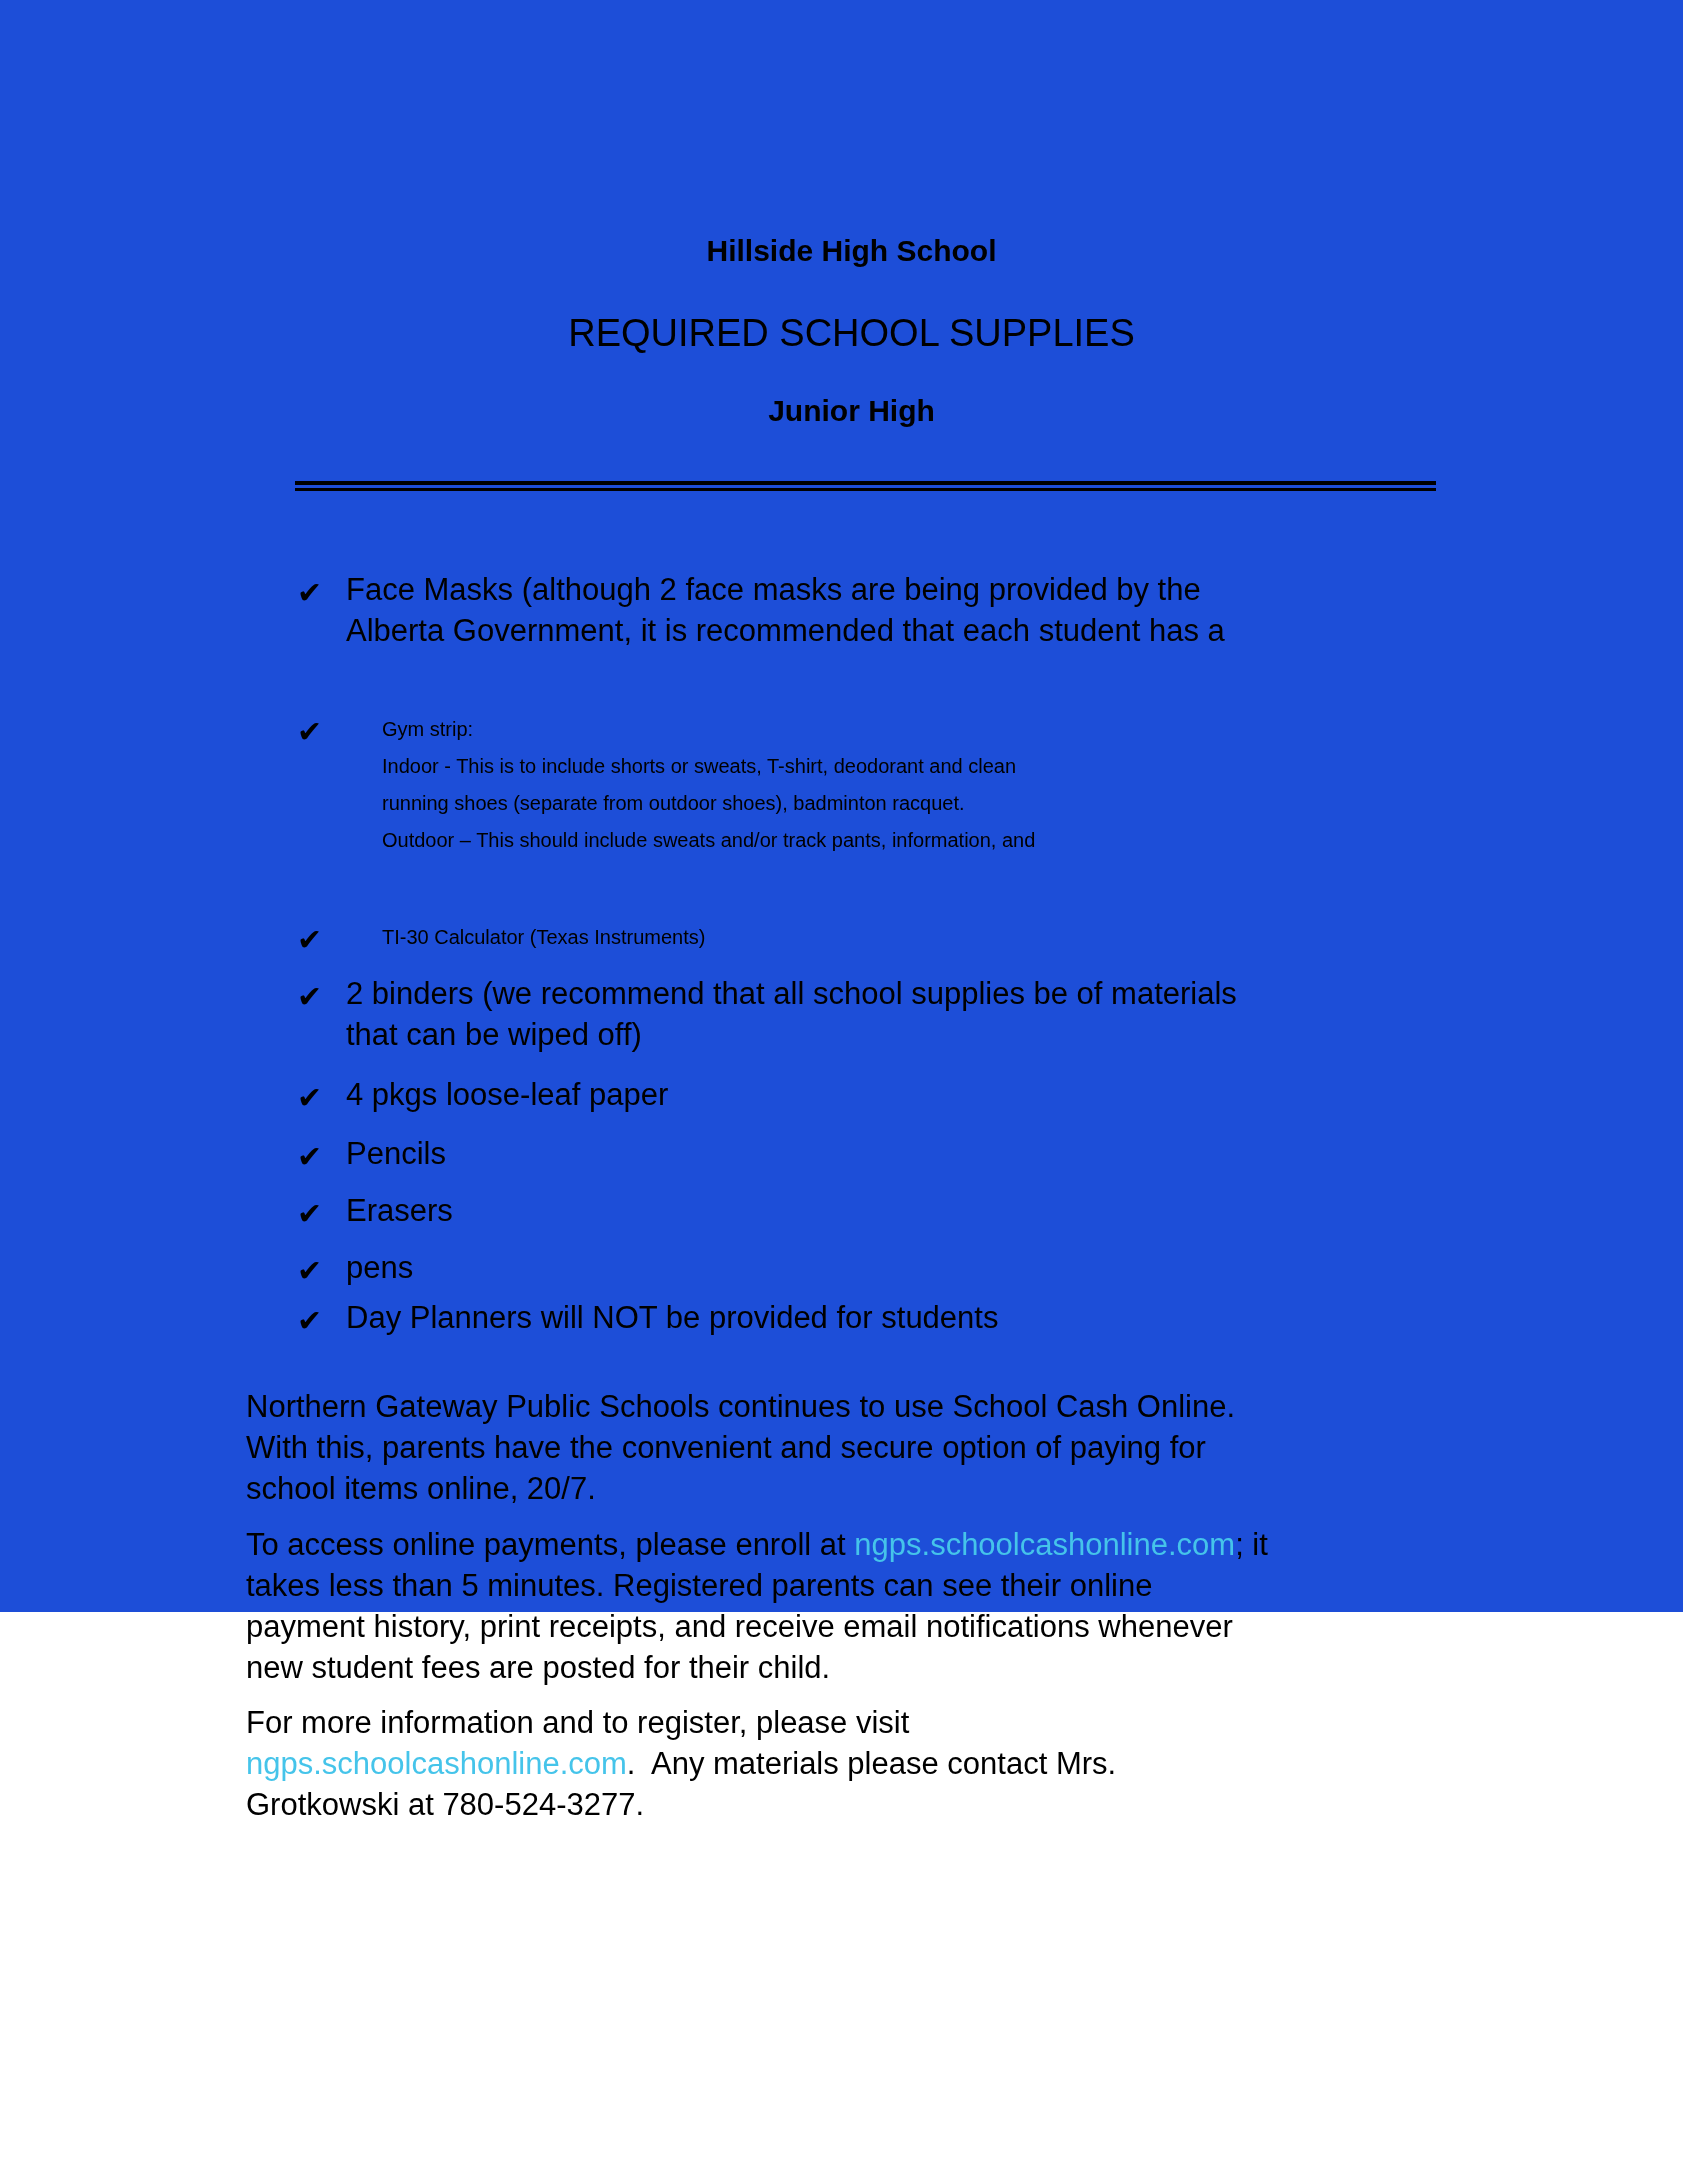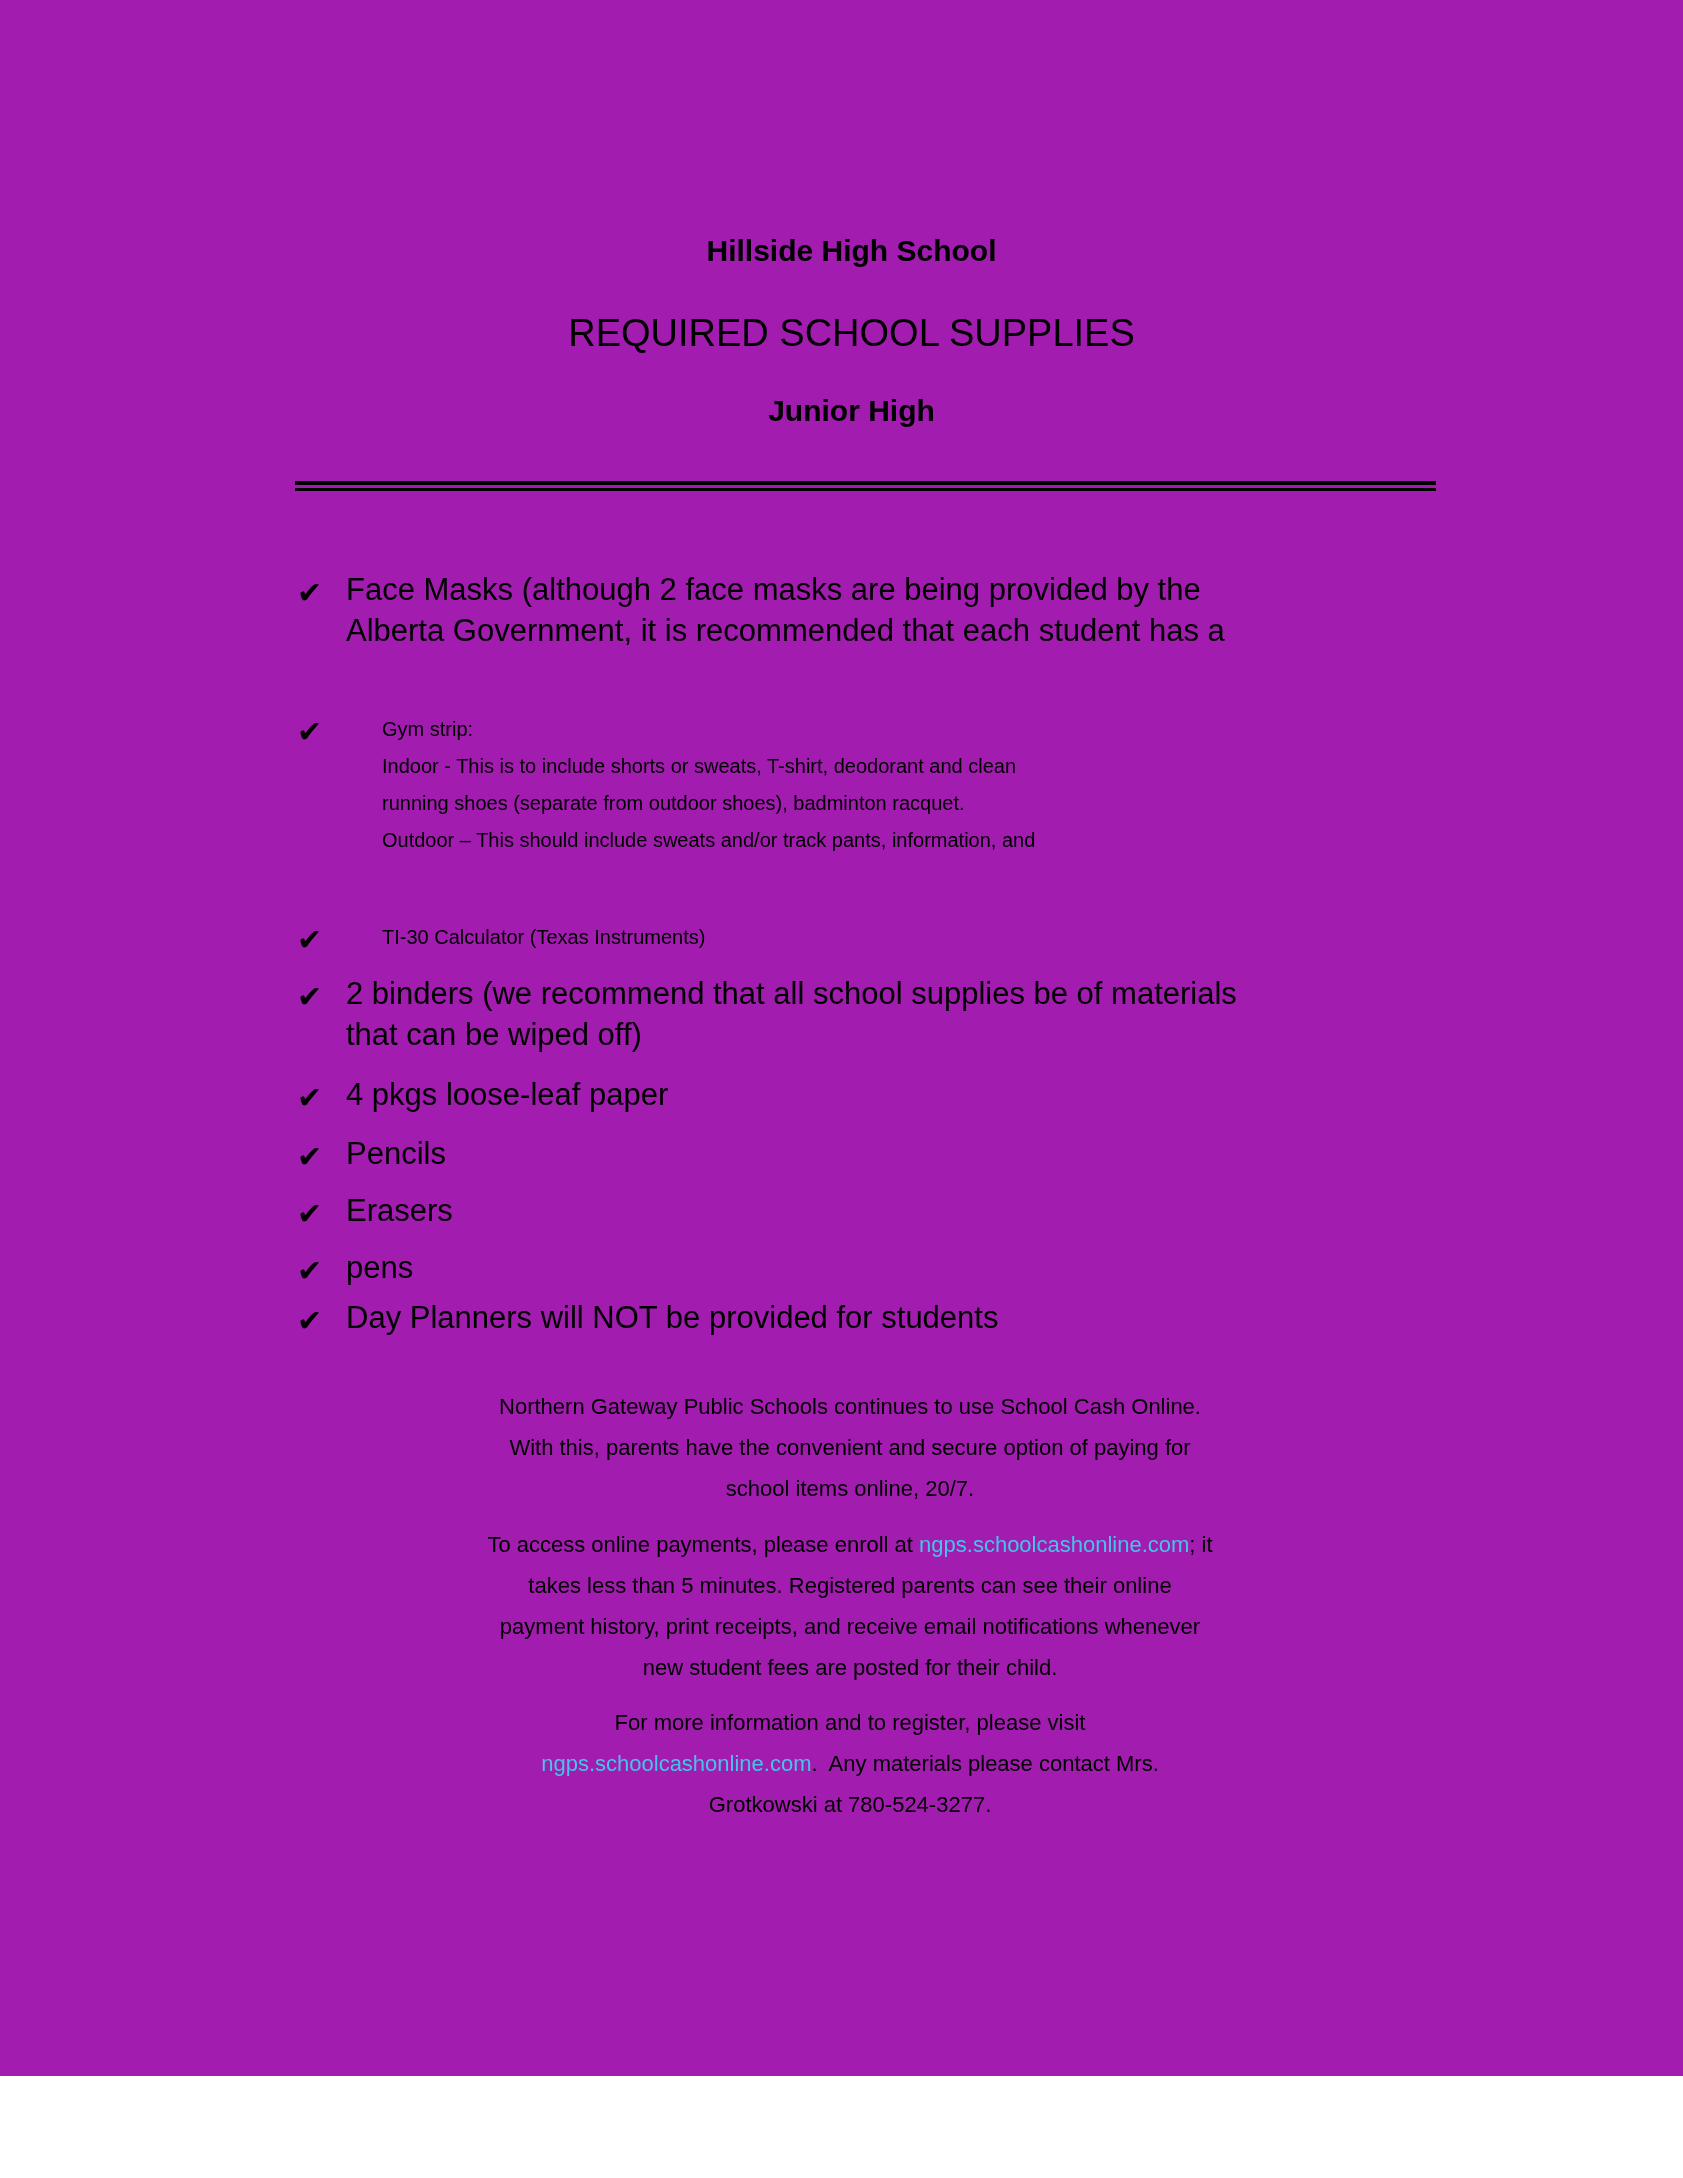--- a/index.html
+++ b/index.html
@@ -12,22 +12,22 @@
       height: 2178px;
       position: relative;
       overflow: hidden;
       font-family: "Liberation Sans", "DejaVu Sans", sans-serif;
       color: #000000;
     }
     .page {
       position: absolute;
       left: 0; top: 0;
       width: 1683px;
-      height: 2076px;
-      background: #a21caf;
+      height: 1612px;
+      background: #1d4ed8;
     }
     .center-line {
       position: absolute;
       left: 0;
       width: 1683px;
       text-align: center;
       white-space: nowrap;
     }
     .school-name {
       top: 234px;
@@ -95,24 +95,23 @@
       line-height: 37px;
       margin-left: 36px;
     }
     .line { display: block; }
     .em { }
 
     .para {
       position: absolute;
       left: 246px;
       width: 1208px;
-      font-size: 22px;
+      font-size: 31px;
       line-height: 41px;
       white-space: nowrap;
-      text-align: center;
     }
     .link {
       color: #45c4ea;
       text-decoration: none;
     }
   </style>
 </head>
 <body>
 
 <div class="page">

